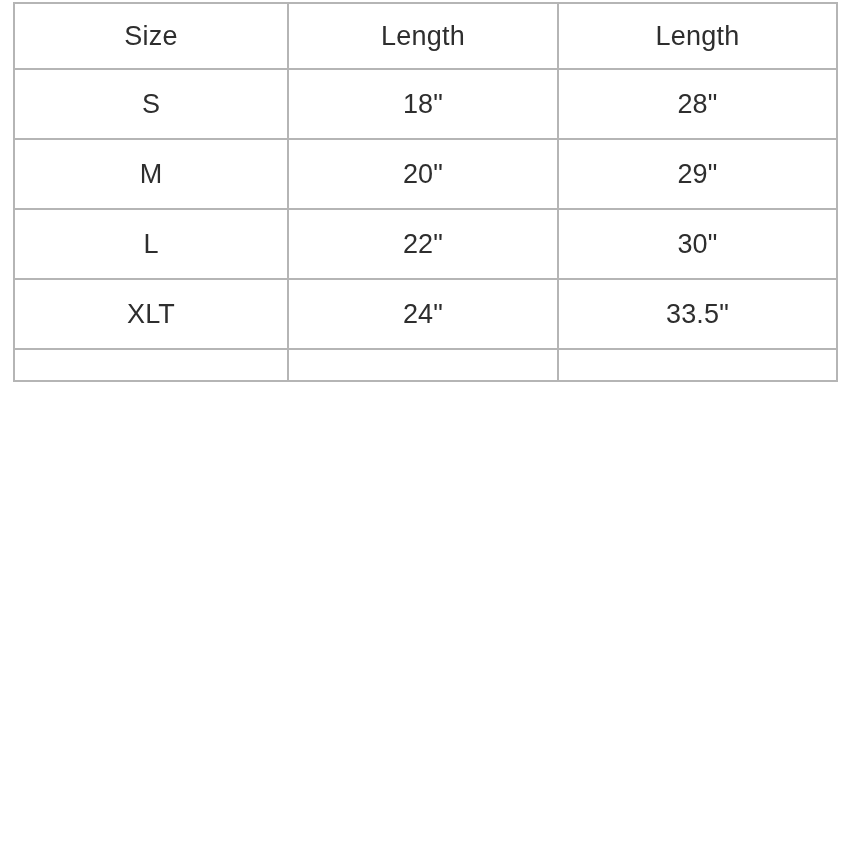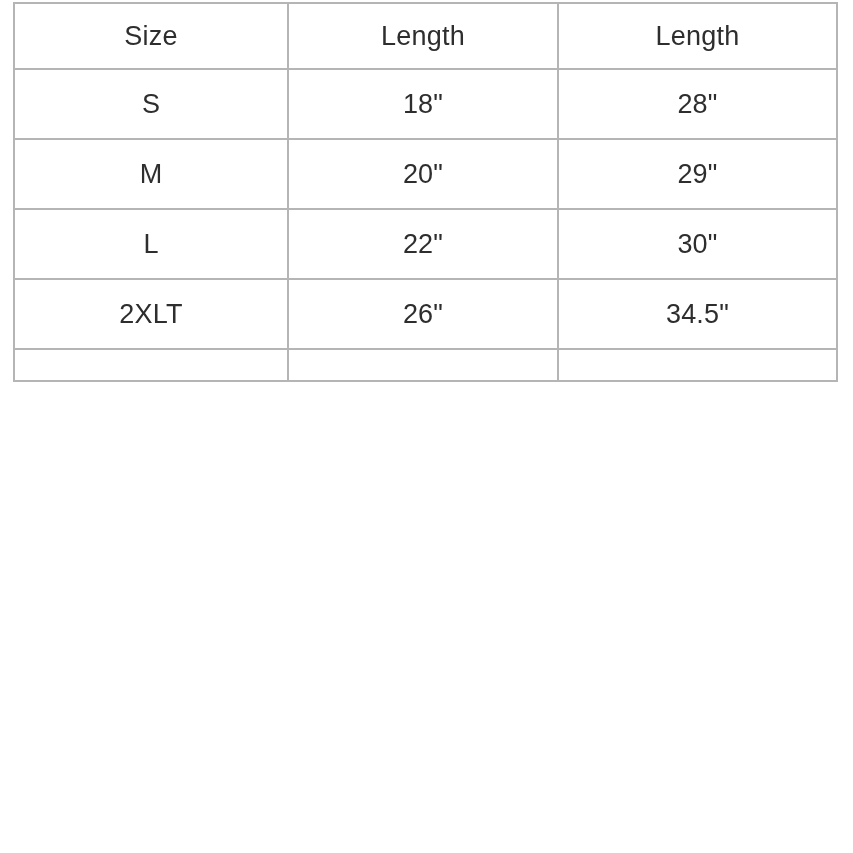--- a/index.html
+++ b/index.html
@@ -73,23 +73,23 @@
           <td>M</td>
           <td>20"</td>
           <td>29"</td>
         </tr>
         <tr>
           <td>L</td>
           <td>22"</td>
           <td>30"</td>
         </tr>
         <tr>
-          <td>2XLT</td>
-          <td>26"</td>
-          <td>34.5"</td>
+          <td>XLT</td>
+          <td>24"</td>
+          <td>33.5"</td>
         </tr>
         <tr class="partial-row">
           <td></td>
           <td></td>
           <td></td>
         </tr>
       </tbody>
   </table>
 </div>
 

